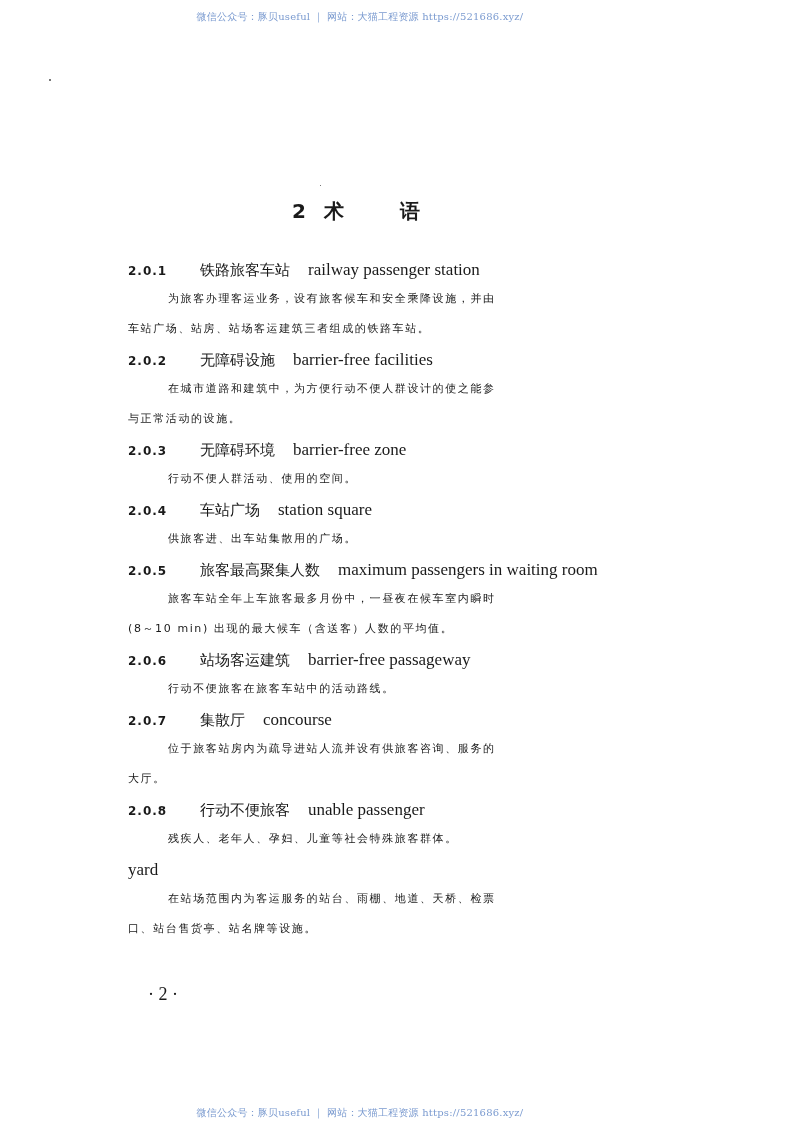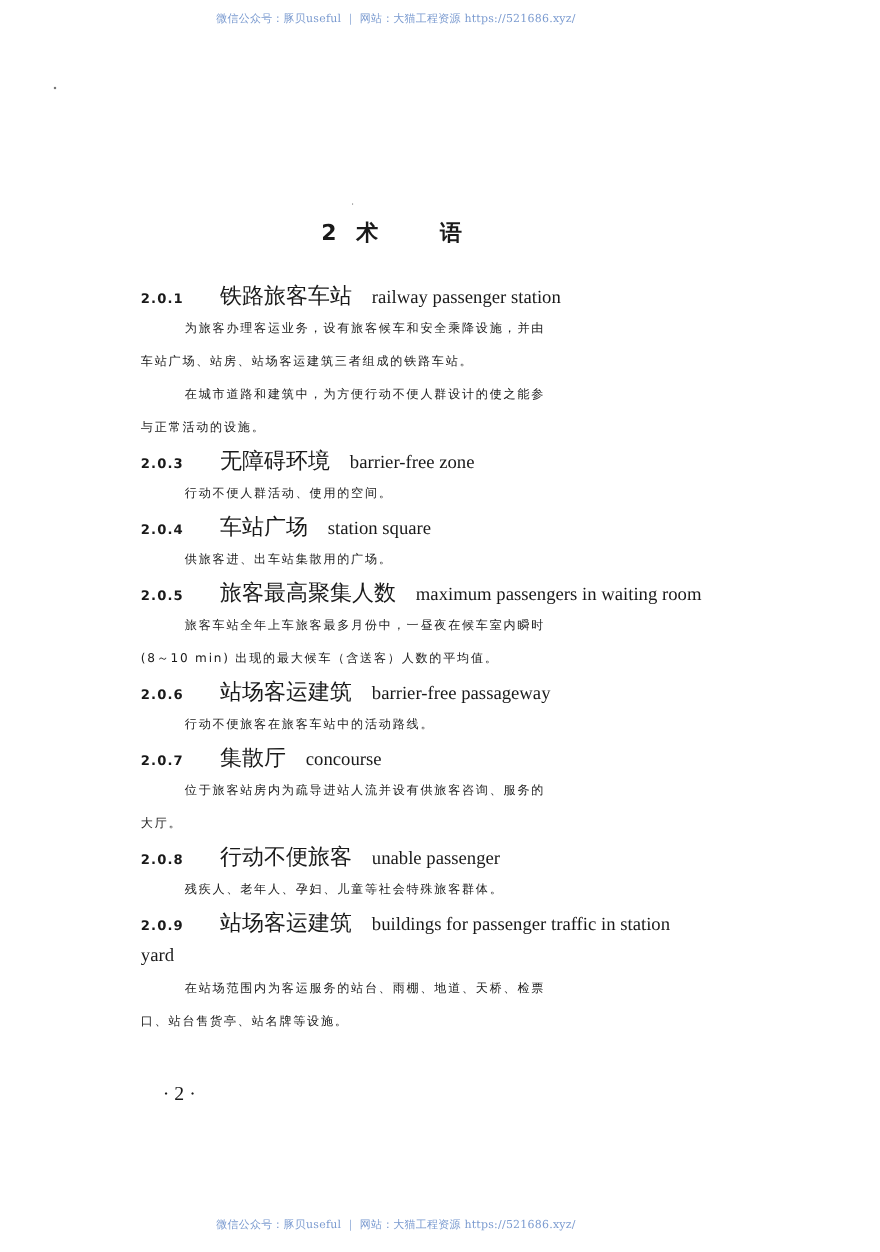--- a/index.html
+++ b/index.html
@@ -10,58 +10,58 @@
   .wm-top { top: 10px; }
   .wm-bottom { top: 1106px; }
   .speck { position: absolute; background: #777; width: 2px; height: 2px; }
   .title { position: absolute; top: 198px; left: 0; width: 712px; text-align: center;
            font-size: 20px; font-weight: bold; font-family: "DejaVu Sans", sans-serif; }
   .title .sep { display: inline-block; width: 56px; }
   .title .gap1 { display: inline-block; width: 18px; }
   .content { position: absolute; left: 128px; top: 254px; width: 566px; }
   .line { height: 30px; line-height: 30px; font-size: 17px; white-space: nowrap; }
   .term .num { font-weight: bold; font-family: "DejaVu Sans", sans-serif; font-size: 12px; display: inline-block; width: 72px; letter-spacing: 1px; }
-  .term .zh { font-family: Liberation Sans, sans-serif; font-size: 20px; display: inline-block; margin-right: 18px; }
+  .term .zh { font-family: Liberation Sans, sans-serif; font-size: 15px; display: inline-block; margin-right: 18px; }
   .term .en { font-family: "Liberation Serif", serif; font-size: 17px; }
   .def { font-family: "DejaVu Sans", sans-serif; font-size: 11px; letter-spacing: 1.6px; }
   .indent { padding-left: 40px; }
   .pagenum { position: absolute; left: 148px; top: 984px; font-family: "Liberation Serif", serif; font-size: 18px; }
 </style>
 </head>
 <body>
 
 <div class="watermark wm-top">微信公众号：豚贝useful ｜ 网站：大猫工程资源 https://521686.xyz/</div>
 <div class="speck" style="left:49px;top:79px;"></div>
 <div class="speck" style="left:320px;top:185px;width:1px;height:1px;"></div>
 
 <div class="title">
   <span>2</span><span class="gap1"></span><span>术</span><span class="sep"></span><span>语</span>
 </div>
 
 <div class="content" id="terms">
     <div class="line term"><span class="num">2.0.1</span><span class="zh">铁路旅客车站</span><span class="en">railway passenger station</span></div>
     <div class="line def indent">为旅客办理客运业务，设有旅客候车和安全乘降设施，并由</div>
     <div class="line def">车站广场、站房、站场客运建筑三者组成的铁路车站。</div>
+    <div class="line term"><span class="num">2.0.2</span><span class="zh">无障碍设施</span><span class="en">barrier-free facilities</span></div>
     <div class="line def indent">在城市道路和建筑中，为方便行动不便人群设计的使之能参</div>
     <div class="line def">与正常活动的设施。</div>
     <div class="line term"><span class="num">2.0.3</span><span class="zh">无障碍环境</span><span class="en">barrier-free zone</span></div>
     <div class="line def indent">行动不便人群活动、使用的空间。</div>
     <div class="line term"><span class="num">2.0.4</span><span class="zh">车站广场</span><span class="en">station square</span></div>
     <div class="line def indent">供旅客进、出车站集散用的广场。</div>
     <div class="line term"><span class="num">2.0.5</span><span class="zh">旅客最高聚集人数</span><span class="en">maximum passengers in waiting room</span></div>
     <div class="line def indent">旅客车站全年上车旅客最多月份中，一昼夜在候车室内瞬时</div>
     <div class="line def">(8～10 min) 出现的最大候车（含送客）人数的平均值。</div>
     <div class="line term"><span class="num">2.0.6</span><span class="zh">站场客运建筑</span><span class="en">barrier-free passageway</span></div>
     <div class="line def indent">行动不便旅客在旅客车站中的活动路线。</div>
     <div class="line term"><span class="num">2.0.7</span><span class="zh">集散厅</span><span class="en">concourse</span></div>
     <div class="line def indent">位于旅客站房内为疏导进站人流并设有供旅客咨询、服务的</div>
     <div class="line def">大厅。</div>
     <div class="line term"><span class="num">2.0.8</span><span class="zh">行动不便旅客</span><span class="en">unable passenger</span></div>
     <div class="line def indent">残疾人、老年人、孕妇、儿童等社会特殊旅客群体。</div>
-    <div class="line term"><span class="num">2.0.9</span><span class="zh">站场客运建筑</span><span class="en">buildings for passenger traffic in station</span></div>
     <div class="line term"><span class="en">yard</span></div>
     <div class="line def indent">在站场范围内为客运服务的站台、雨棚、地道、天桥、检票</div>
     <div class="line def">口、站台售货亭、站名牌等设施。</div>
   </div>
 
 <div class="pagenum">· 2 ·</div>
 
 <div class="watermark wm-bottom">微信公众号：豚贝useful ｜ 网站：大猫工程资源 https://521686.xyz/</div>
 
 </body></html>

